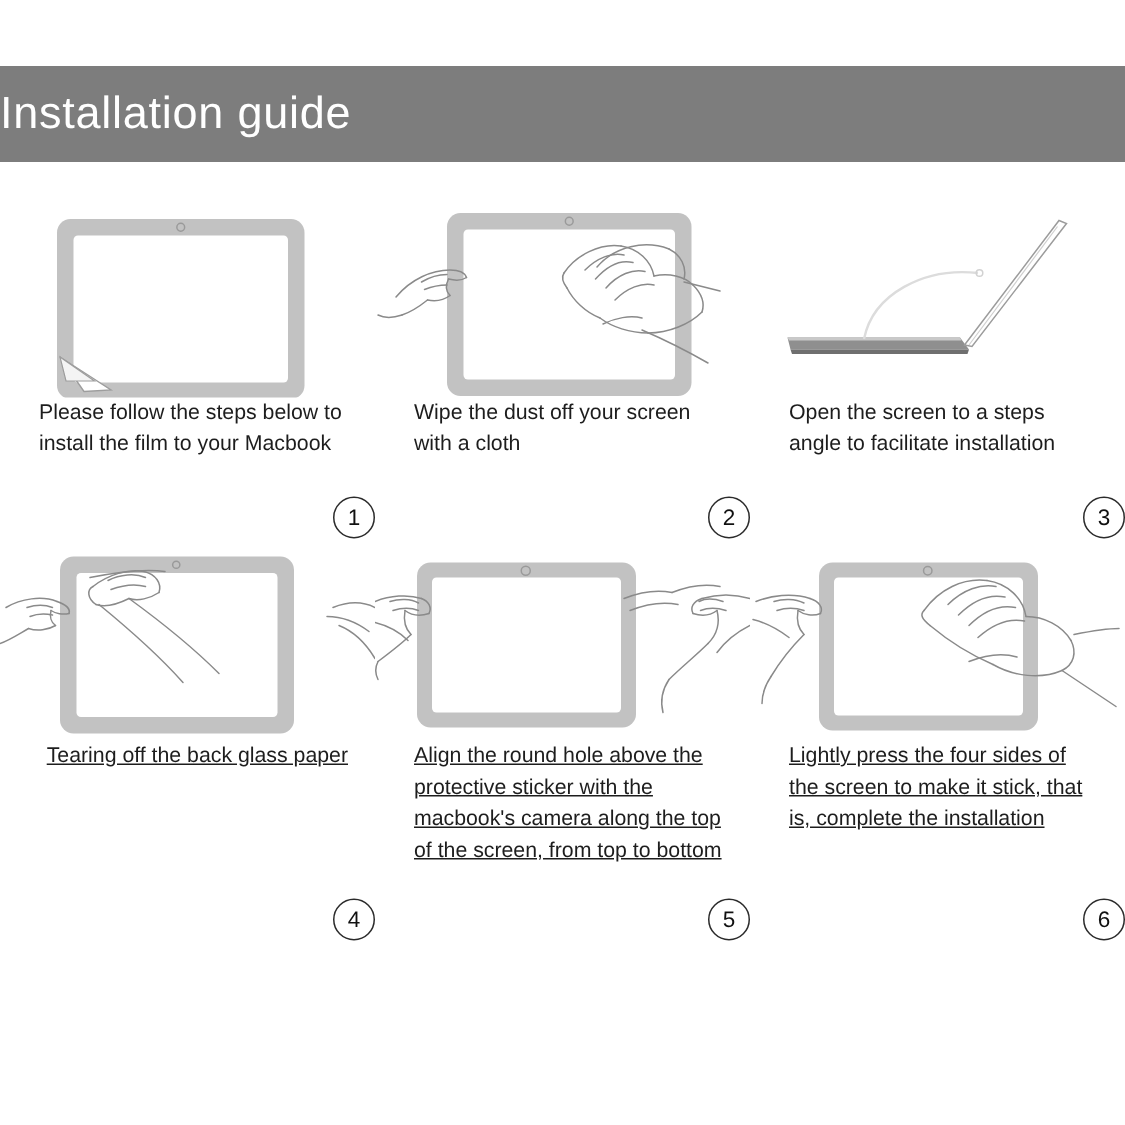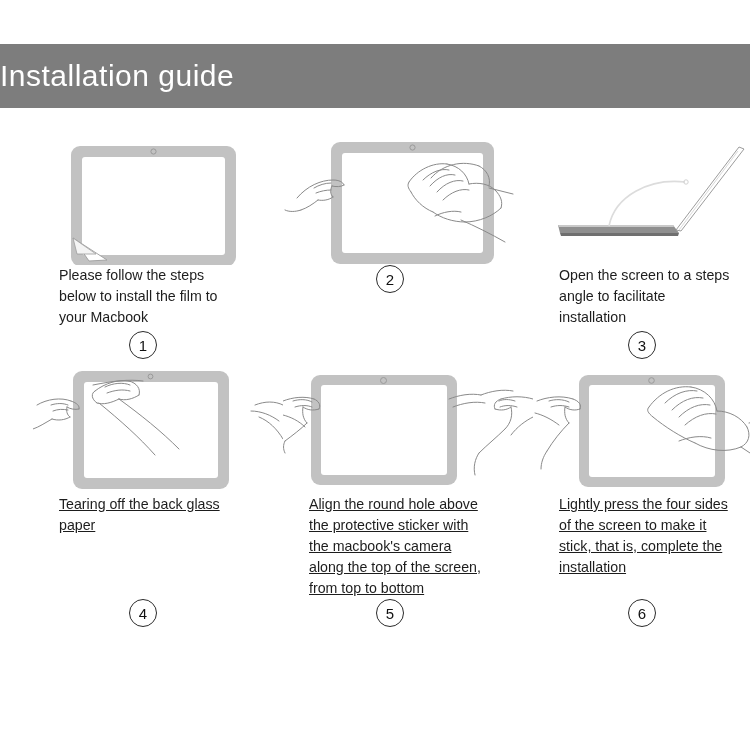--- a/index.html
+++ b/index.html
@@ -43,22 +43,21 @@
     top: 130px;
     width: 750px;
     display: flex;
     flex-wrap: wrap;
   }
   .step-cell {
     width: 250px;
     box-sizing: border-box;
     display: flex;
     flex-direction: column;
-    align-items: flex-start;
-    padding-left: 33px;
+    align-items: flex-end;
   }
 
   .illus {
     height: 135px;
     position: relative;
   }
   .illus svg { display: block; }
 
   .step-caption {
     font-size: 14.2px;
@@ -153,20 +152,21 @@
           <path d="M152 86 C160 82 170 80 178 82"></path>
 
           <path d="M148 48 C160 34 180 30 196 36"></path>
           <path d="M196 36 C204 40 208 48 206 56"></path>
 
           <path d="M206 58 C214 60 222 62 230 64"></path>
           <path d="M178 90 C192 96 208 104 222 112"></path>
         </g>
       </svg>
     </div>
+    <div class="step-caption">Wipe the dust off your screen with a cloth</div>
     <div class="step-badge-wrap badge-col2">
       <div class="step-badge">2</div>
     </div>
   </div>
 
   <div class="step-cell">
     <div class="illus">
       <svg width="250" height="135" viewBox="0 0 250 135">
 
         <path d="M25 95 L140 95 L146 103 L27 103 Z" fill="#8f8f8f"></path>

